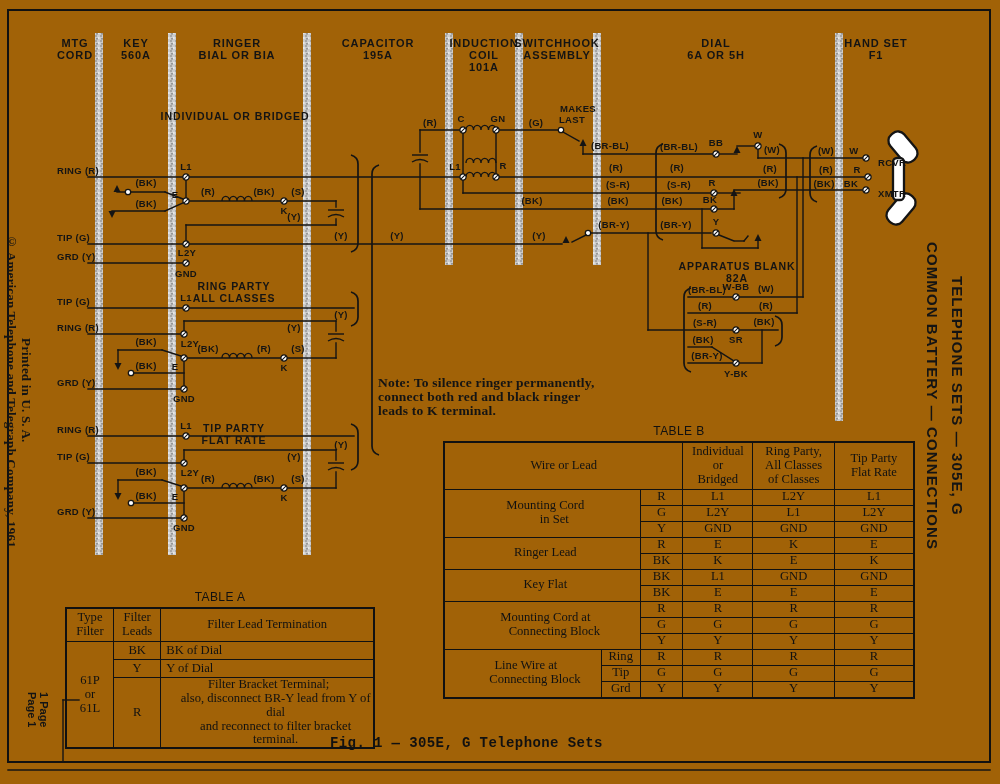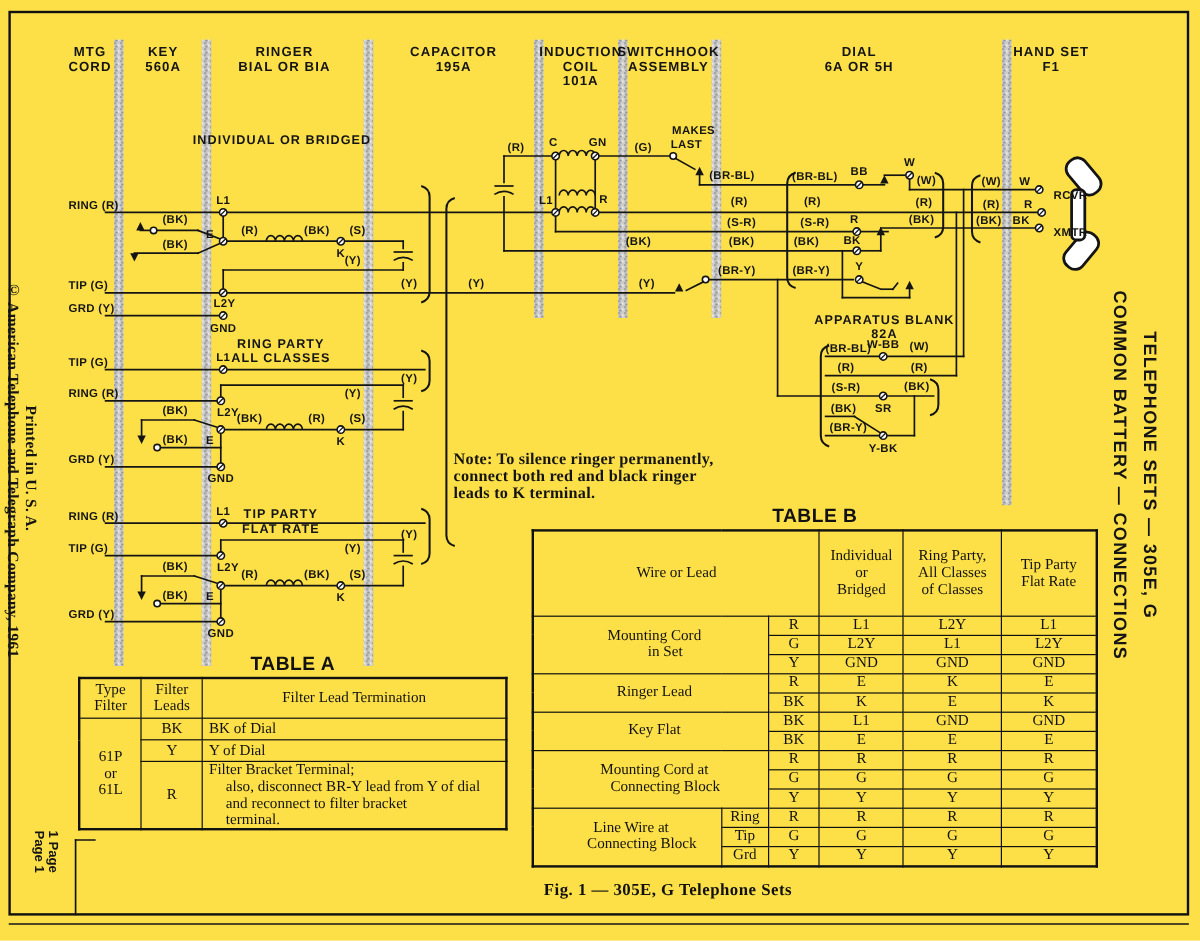--- a/index.html
+++ b/index.html
@@ -1,49 +1,49 @@
 <!DOCTYPE html>
 <html><head>
 <meta charset="utf-8">
 <style>
   html,body{margin:0;padding:0;background:#fff;width:1000px;height:784px;overflow:hidden}
-  #page{position:relative;width:1000px;height:784px;background:#fde047;color:#111}
+  #page{position:relative;width:1000px;height:784px;background:#a16207;color:#111}
   svg{position:absolute;left:0;top:0}
   .w{stroke:#141414;stroke-width:1.4;fill:none;stroke-linecap:square}
   .br{stroke:#141414;stroke-width:1.7;fill:none}
   #term circle,#oc circle{fill:#fff;stroke:#141414;stroke-width:1.3}
   #term line{stroke:#141414;stroke-width:1.1}
   #coil path,#capv path,#capv line{stroke:#141414;stroke-width:1.4;fill:none}
   .arr{fill:#141414;stroke:none}
   text{fill:#141414;text-anchor:middle;font-family:"Liberation Sans",sans-serif;font-weight:bold}
   .h{font-size:11px;letter-spacing:.9px}
   .s{font-size:9.5px;letter-spacing:.3px}
   .tt{font-size:10.5px;letter-spacing:.9px}
   .ta-s{text-anchor:start}
   .note{font-family:"Liberation Serif",serif;font-size:13.5px;font-weight:bold;letter-spacing:.2px}
   .vert{position:absolute;text-align:center;color:#141414}
   .vlr{writing-mode:vertical-lr}
   .vrl{writing-mode:vertical-rl}
   #copyright{left:4px;top:168px;height:445px;font-family:"Liberation Serif",serif;font-size:13px;line-height:15px;letter-spacing:.2px;font-weight:bold}
   #sidetitle{left:920px;top:228px;height:336px;font-family:"Liberation Sans",sans-serif;font-weight:bold;font-size:15px;line-height:25px;letter-spacing:1.1px}
   #pagenum{left:26px;top:668px;height:84px;font-family:"Liberation Sans",sans-serif;font-weight:bold;font-size:11px;line-height:12px}
   .tblwrap{position:absolute}
-  .ttl{font-family:"Liberation Sans",sans-serif;font-weight:bold;font-size:16px;text-align:center;letter-spacing:.4px;line-height:14px}
+  .ttl{font-family:"Liberation Sans",sans-serif;font-weight:normal;font-size:12px;text-align:center;letter-spacing:.4px;line-height:14px}
   table{border-collapse:collapse;width:100%;font-family:"Liberation Serif",serif;font-size:12.6px;color:#111;margin-top:3px}
   table{border:2px solid #111}
   td,th{border:1px solid #111;text-align:center;padding:0 2px;line-height:1.1;font-weight:normal}
   .g{text-align:center;padding-left:8px}
   .ind{padding-left:18px}
   .lft{text-align:left;padding-left:5px}
-  .t3 div{text-align:left}
+  .t3 div{text-align:center}
   .t3 div + div{padding-left:14px}
   #tableB th{height:13px}
   #tableB td{height:15px}
-  #tableB tr.hd th{height:auto;padding:14px 3px}
-  #caption{position:absolute;left:330px;top:735px;width:330px;text-align:right;font-family:Liberation Serif, serif;font-weight:bold;font-size:14px;letter-spacing:.4px}
+  #tableB tr.hd th{height:auto;padding:2px 3px}
+  #caption{position:absolute;left:330px;top:735px;width:330px;text-align:left;font-family:Liberation Mono, monospace;font-weight:bold;font-size:14px;letter-spacing:.4px}
 </style>
 </head>
 <body>
 
 <div id="page">
 
 <svg width="1000" height="784" viewBox="0 0 1000 784">
   <defs>
     <pattern id="stip" width="5" height="5" patternUnits="userSpaceOnUse">
       <rect width="5" height="5" fill="#cccccc"></rect>
@@ -395,21 +395,21 @@
 <div class="vert vlr" id="pagenum">
   <div>Page 1</div>
   <div>1 Page</div>
 </div>
 
 <div class="vert vrl" id="sidetitle">
   <div>TELEPHONE SETS — 305E, G</div>
   <div>COMMON BATTERY — CONNECTIONS</div>
 </div>
 
-<div class="tblwrap" style="left:65px;top:547px;width:358px">
+<div class="tblwrap" style="left:65px;top:590px;width:310px">
   <div class="ttl">TABLE A</div>
   <table id="tableA">
     <colgroup>
           <col style="width:52px">
           <col style="width:51px">
           <col style="width:255px">
         </colgroup>
     <tbody>
           <tr>
       <th style="height:32px">

